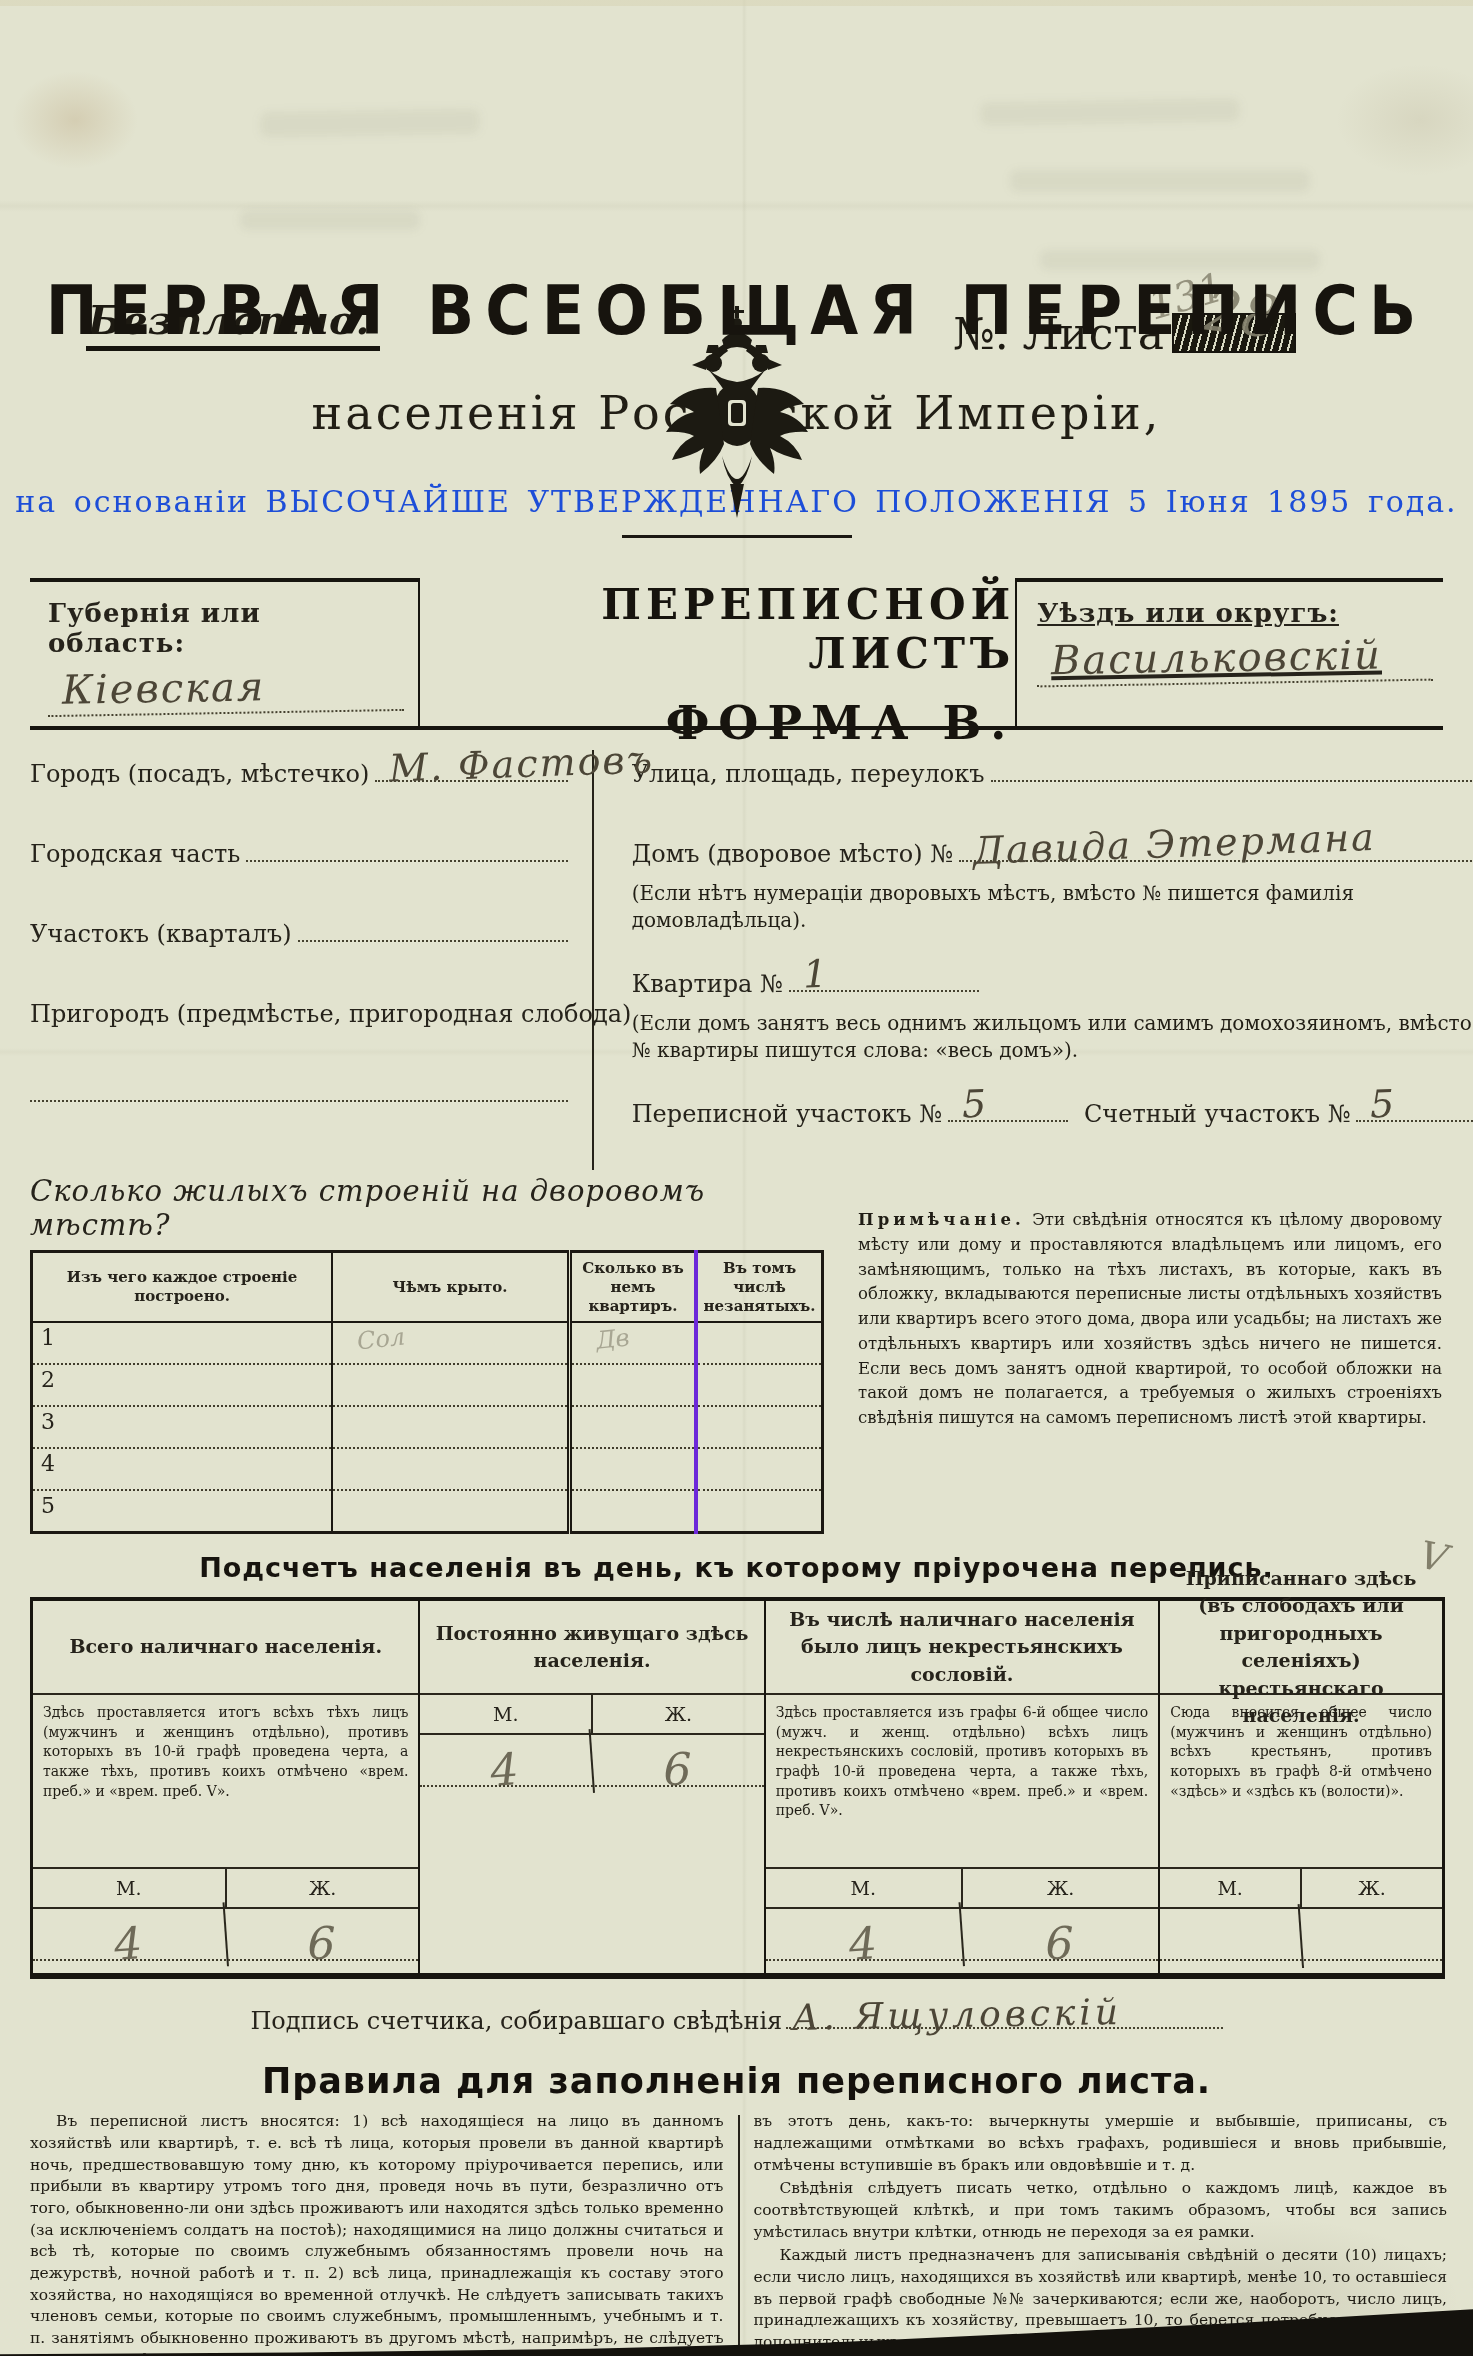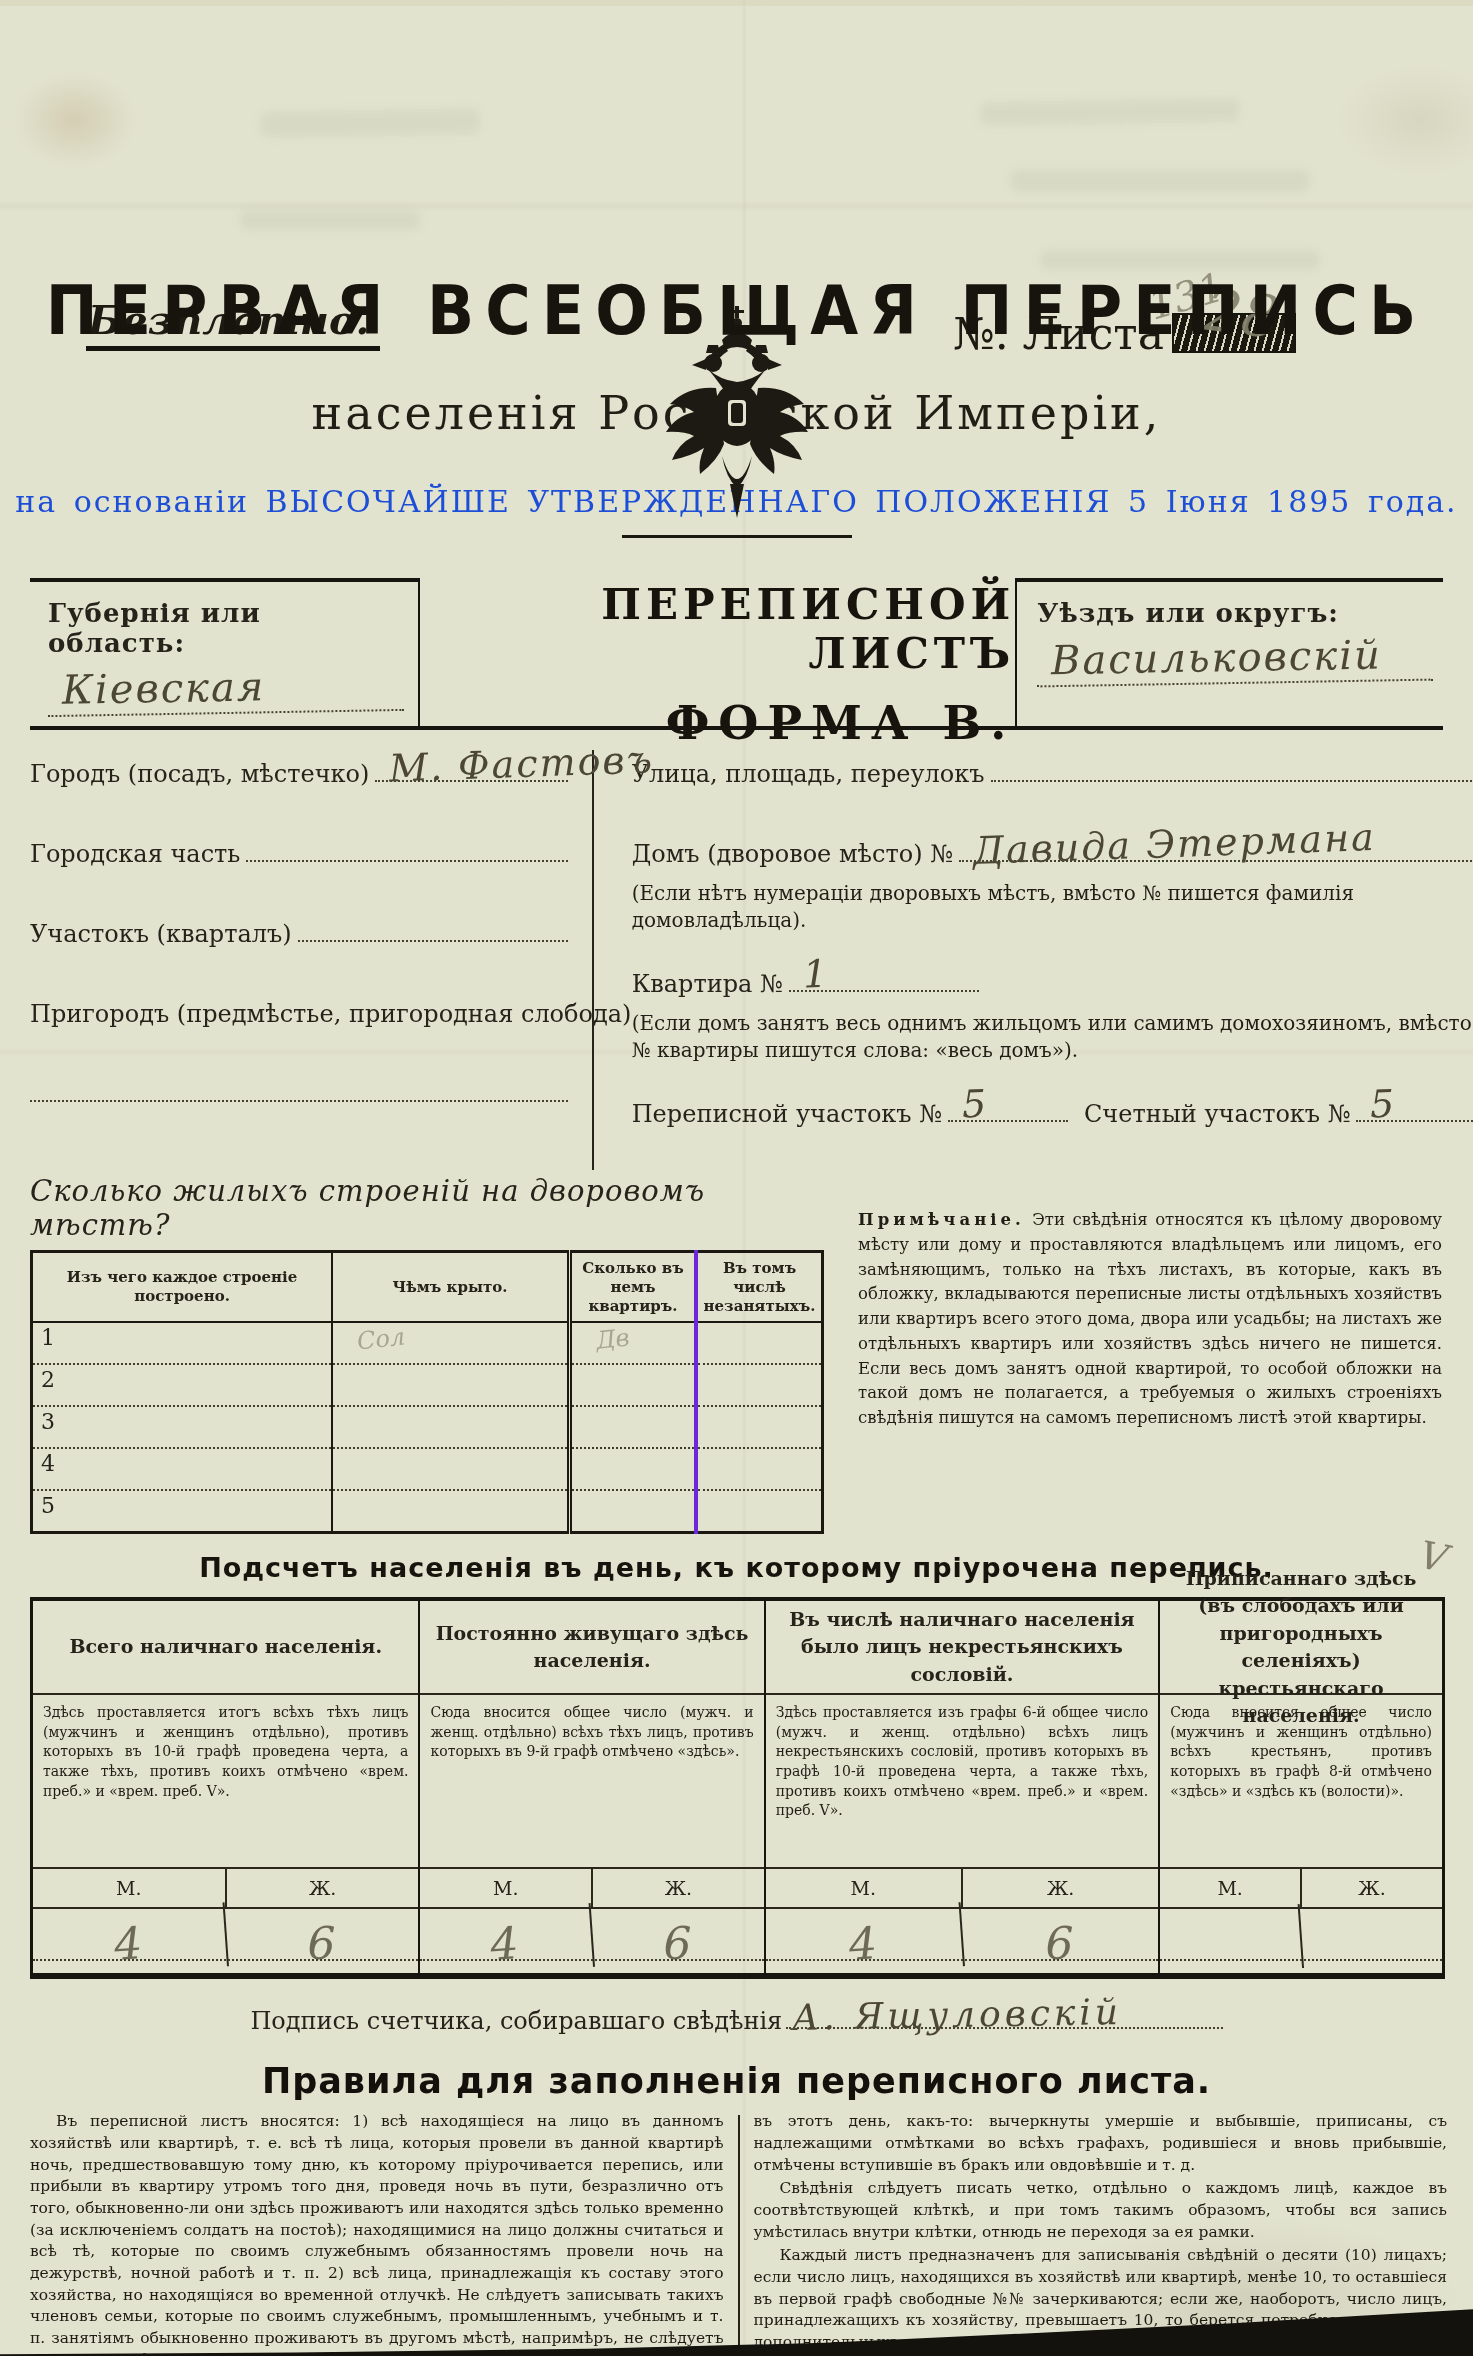--- a/index.html
+++ b/index.html
@@ -32,21 +32,21 @@
   
   .title{margin:280px 0 0 0;text-align:center;font-family:"DejaVu Sans",sans-serif;font-weight:800;
          font-size:62px;line-height:1;letter-spacing:11px;color:#17140e;transform:scaleY(1.08);}
   .subtitle{margin-top:44px;text-align:center;font-size:46px;letter-spacing:3px;color:#211e15;}
   .lawline{margin-top:44px;text-align:center;font-size:30px;letter-spacing:2px;word-spacing:5px;color:#1d4ed8;}
   .rule-small{width:230px;margin:16px auto 0;border-top:3px solid #1b1812;}
   
   .form-header{display:flex;margin:40px 30px 0 30px;border-bottom:4px solid #17150f;height:148px;}
   .fh-left{width:27%;border-top:4px solid #17150f;border-right:2px solid #17150f;padding:16px 14px 0 18px;}
   .fh-center{width:43%;text-align:right;padding-top:2px;margin-left:28px;}
-  .fh-right{width:30%;border-top:4px solid #17150f;border-left:2px solid #17150f;padding:16px 10px 0 20px;}
+  .fh-right{width:30%;border-top:4px solid #17150f;border-left:2px solid #17150f;padding:16px 10px 0 20px;text-decoration:underline;}
   .fh-label{font-size:26px;font-weight:bold;letter-spacing:1px;}
   .fh-value{font-size:40px;margin-top:6px;border-bottom:2px dotted #45412f;padding:0 8px 2px 14px;transform:rotate(-1deg);}
   .fh-t1{font-size:42px;font-weight:bold;letter-spacing:5px;color:#17140e;}
   .fh-t2{font-size:46px;font-weight:bold;letter-spacing:9px;margin-top:18px;color:#17140e;}
   
   .addr{display:flex;margin:20px 28px 0 30px;}
   .addr-left{width:38%;padding-right:24px;}
   .addr-right{flex:1;border-left:2px solid #26231a;padding-left:38px;}
   .frow{display:flex;align-items:baseline;margin-bottom:42px;}
   .flabel{font-size:24px;white-space:nowrap;}
@@ -300,21 +300,20 @@
           <div>М.</div>
           <div>Ж.</div>
         </div>
         <div class="pvals">
           <div class="hand">4</div>
           <div class="hand">6</div>
         </div>
       </div>
       <div class="pgroup">
         <div class="ptitle">Постоянно живущаго здѣсь населенія.</div>
-        <div class="pdesc">Сюда вносится общее число (мужч. и женщ. отдѣльно) всѣхъ тѣхъ лицъ, противъ которыхъ въ 9-й графѣ отмѣчено «здѣсь».</div>
         <div class="pmj">
           <div>М.</div>
           <div>Ж.</div>
         </div>
         <div class="pvals">
           <div class="hand">4</div>
           <div class="hand">6</div>
         </div>
       </div>
       <div class="pgroup">

